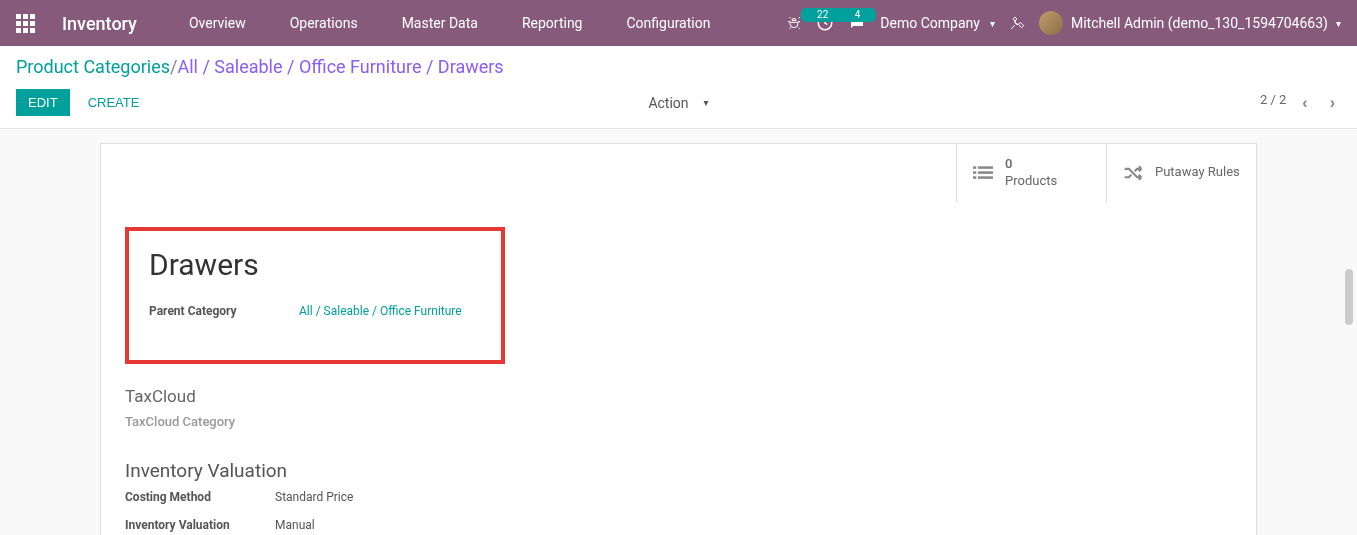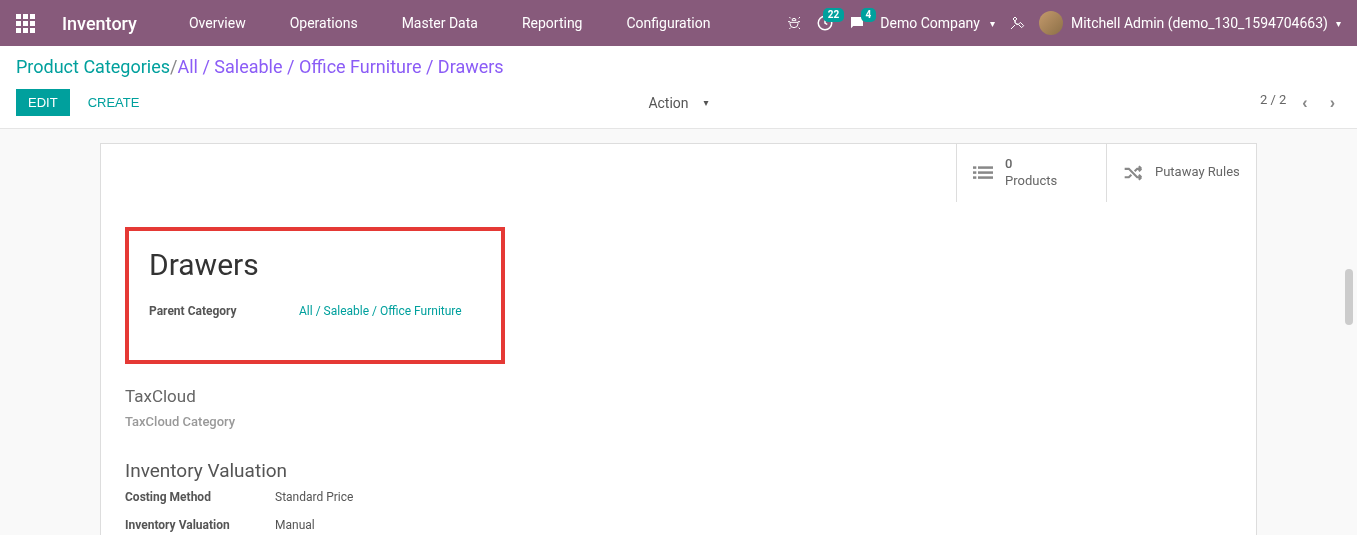--- a/index.html
+++ b/index.html
@@ -5,21 +5,21 @@
 *{box-sizing:border-box;margin:0;padding:0}
 body{font-family:-apple-system,BlinkMacSystemFont,"Segoe UI",Roboto,Helvetica,Arial,sans-serif;font-size:13px;color:#4c4c4c;background:#f9f9f9}
 .topbar{background:#875a7b;height:46px;display:flex;align-items:center;color:#fff;padding:0 16px}
 .apps-icon{width:18px;height:18px;display:grid;grid-template-columns:repeat(3,5px);grid-template-rows:repeat(3,5px);gap:2px;margin-right:28px;cursor:pointer}
 .apps-icon span{background:#fff;width:5px;height:5px}
 .brand{font-size:18px;font-weight:500;margin-right:40px}
 .nav-items{display:flex;gap:20px}
 .nav-items a{color:#fff;text-decoration:none;padding:8px 12px;font-size:14px;cursor:pointer}
 .topbar-right{margin-left:auto;display:flex;align-items:center;gap:14px}
 .icon-btn{cursor:pointer;display:flex;align-items:center;position:relative;color:#fff}
-.badge{position:absolute;top:-6px;right:-10px;background:#00a09d;color:#fff;font-size:10px;font-weight:bold;border-radius:5px;padding:1px 5px;line-height:12px}
+.badge{position:absolute;top:-6px;right:-10px;background:#00a09d;color:#fff;font-size:10px;font-weight:normal;border-radius:5px;padding:1px 16px;line-height:12px}
 .company-sel{display:flex;align-items:center;gap:10px;cursor:pointer;font-size:14px}
 .avatar{width:24px;height:24px;border-radius:50%;background:linear-gradient(135deg,#c49a6c,#8b6f47);display:inline-block}
 .user{display:flex;align-items:center;gap:8px;cursor:pointer;font-size:14px}
 .caret{font-size:10px}
 .breadcrumb-bar{background:#fff;padding:10px 16px 4px}
 .breadcrumb{font-size:18px;display:flex;align-items:center;}
 .breadcrumb a{color:#00a09d;text-decoration:none;cursor:pointer}
 .breadcrumb .sep{color:#888}
 .breadcrumb .current{color:#8b5cf6}
 .control-row{background:#fff;display:flex;align-items:center;padding:8px 16px 12px;border-bottom:1px solid #e5e5e5}

